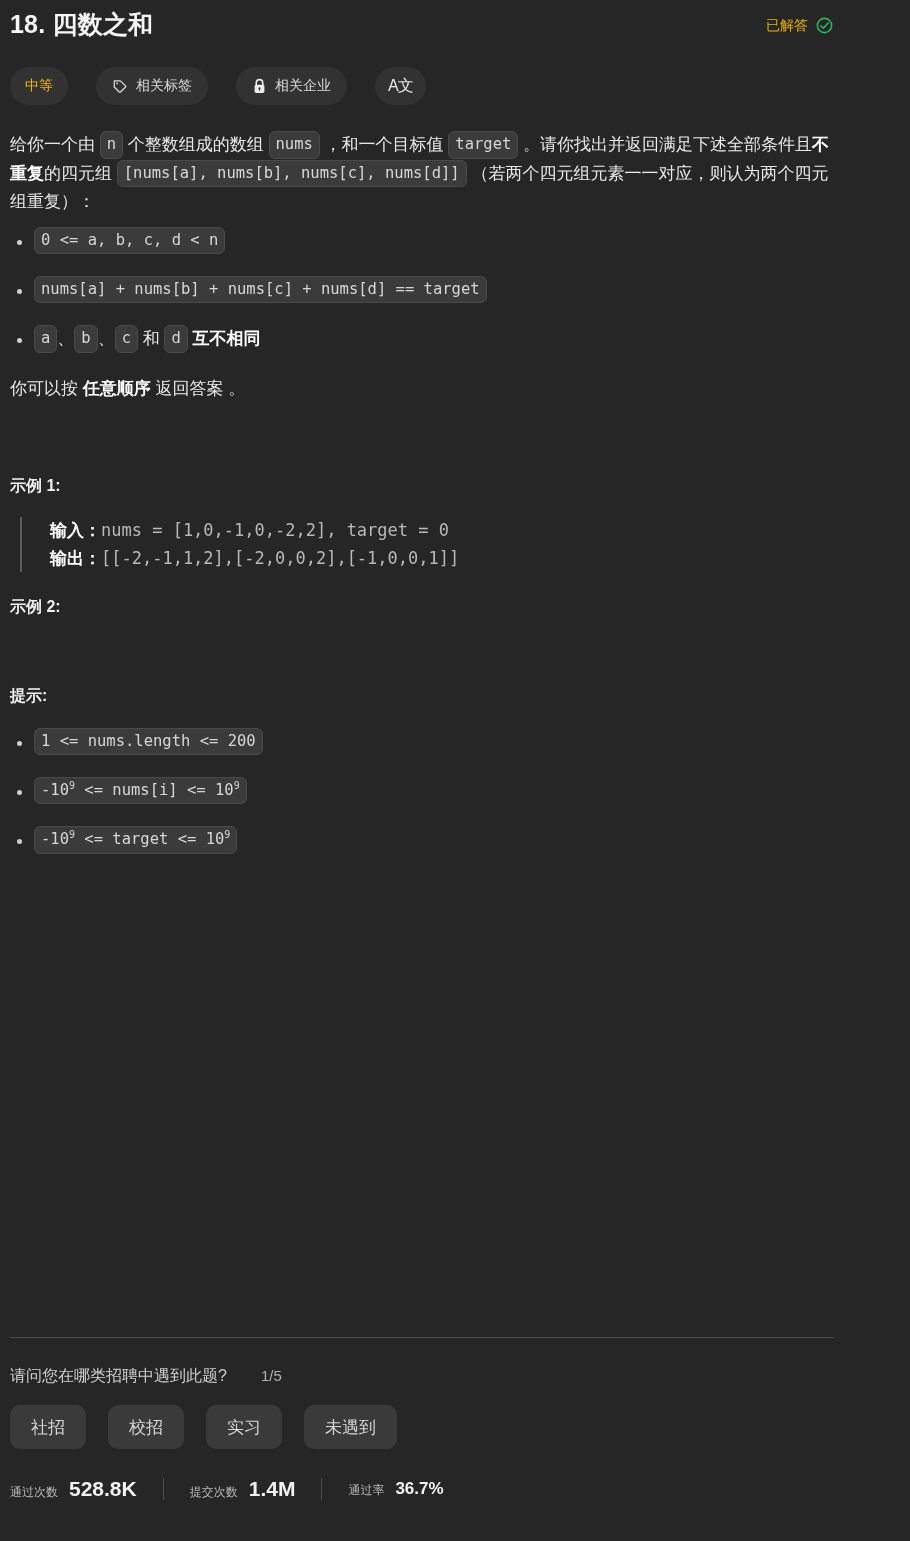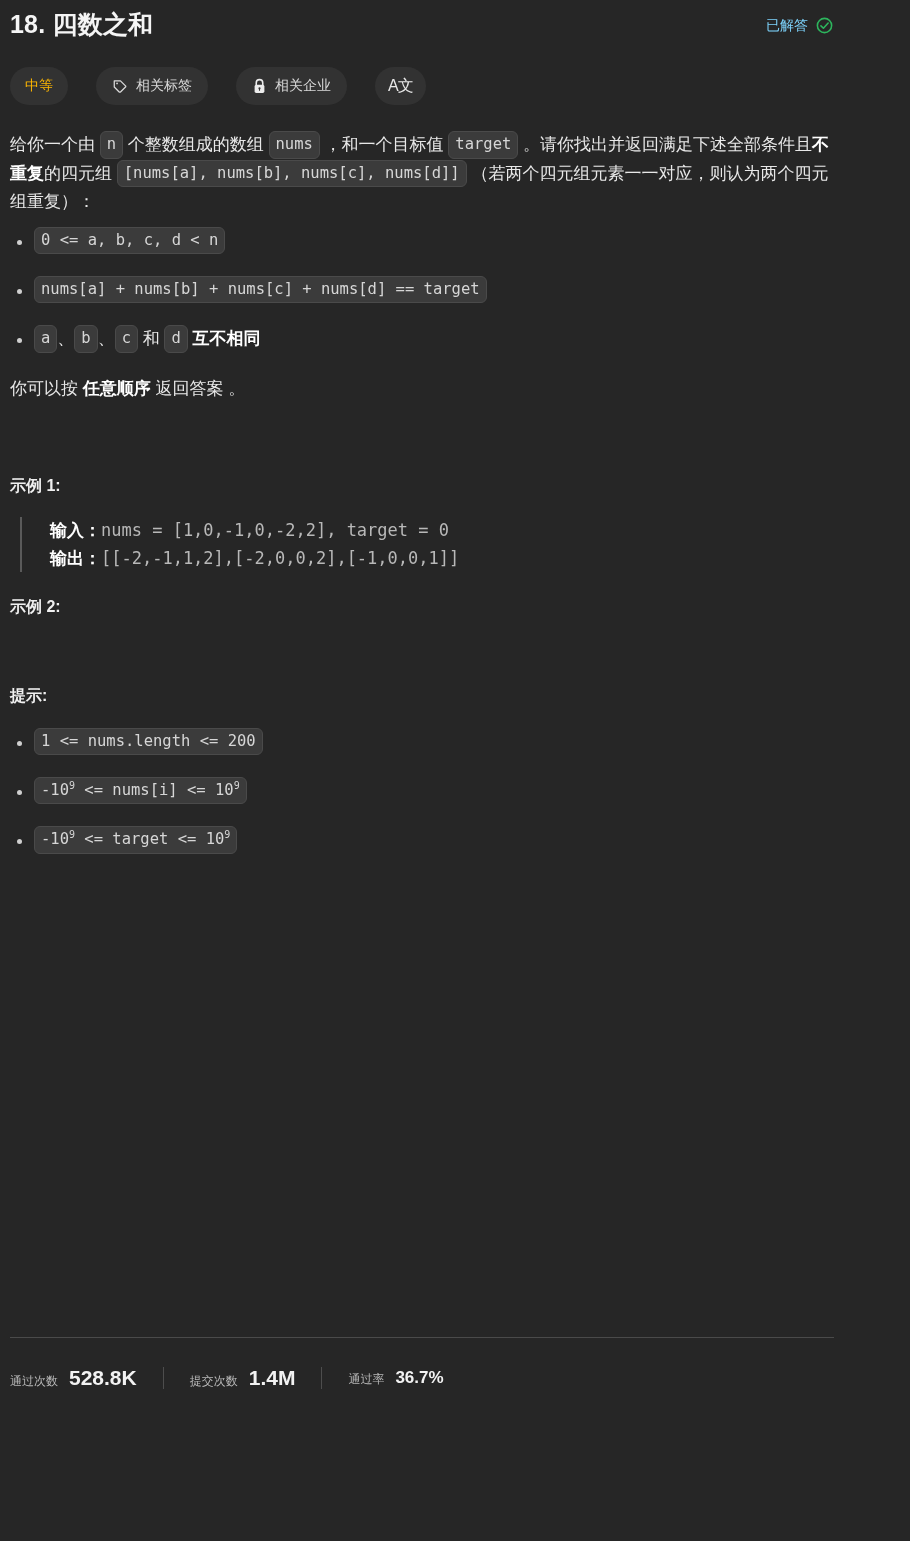--- a/index.html
+++ b/index.html
@@ -18,21 +18,21 @@
     padding-top: 6px;
   }
   .title {
     font-size: 25px; font-weight: bold; color: #f5f5f5;
     letter-spacing: 0.2px; line-height: 1.45;
   }
   .solved {
     display: flex; align-items: center; gap: 7px;
     margin-top: 10px; white-space: nowrap;
   }
-  .solved-text { font-size: 14px; color: #7dd3fc; }
+  .solved-text { font-size: 14px; color: #eab308; }
   .check-icon { width: 19px; height: 19px; display: block; }
 
   
   .pill-row { display: flex; align-items: center; gap: 28px; margin-top: 25px; }
   .pill {
     display: inline-flex; align-items: center; gap: 8px;
     height: 38px; padding: 0 16px;
     border-radius: 21px; background: #323232;
     font-size: 14px; color: #d9d9d9; cursor: pointer;
     white-space: nowrap;
@@ -207,20 +207,32 @@
       </li>
       <li>
         <code class="chip"><span>-10</span><sup>9</sup><span> &lt;= target &lt;= 10</span><sup>9</sup></code>
       </li>
     </ul>
   </div>
 
   <div style="position:absolute; left:10px; right:10px; top:1337px;">
     <div class="divider"></div>
 
+    <div class="survey">
+      <div class="survey-q-row">
+        <span class="survey-q">请问您在哪类招聘中遇到此题?</span>
+        <span class="survey-count">1/5</span>
+      </div>
+      <div class="survey-opts">
+        <div class="survey-opt">社招</div>
+        <div class="survey-opt">校招</div>
+        <div class="survey-opt">实习</div>
+        <div class="survey-opt">未遇到</div>
+      </div>
+    </div>
 
     <div class="stats">
       <div class="stat">
         <span class="stat-label">通过次数</span>
         <span class="stat-value">528.8K</span>
       </div>
       <div class="stat-sep"></div>
       <div class="stat">
         <span class="stat-label">提交次数</span>
         <span class="stat-value">1.4M</span>

